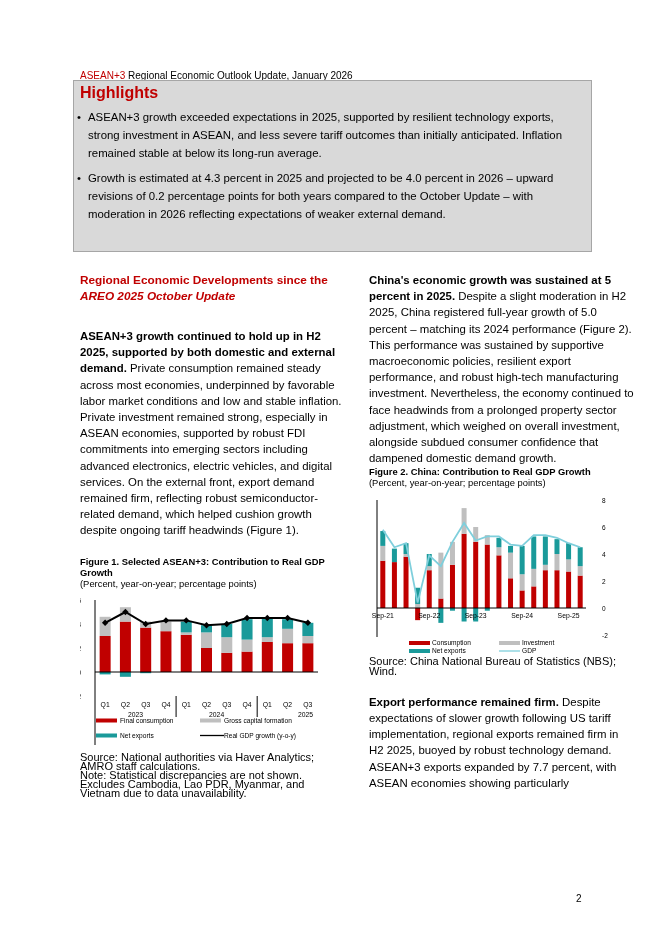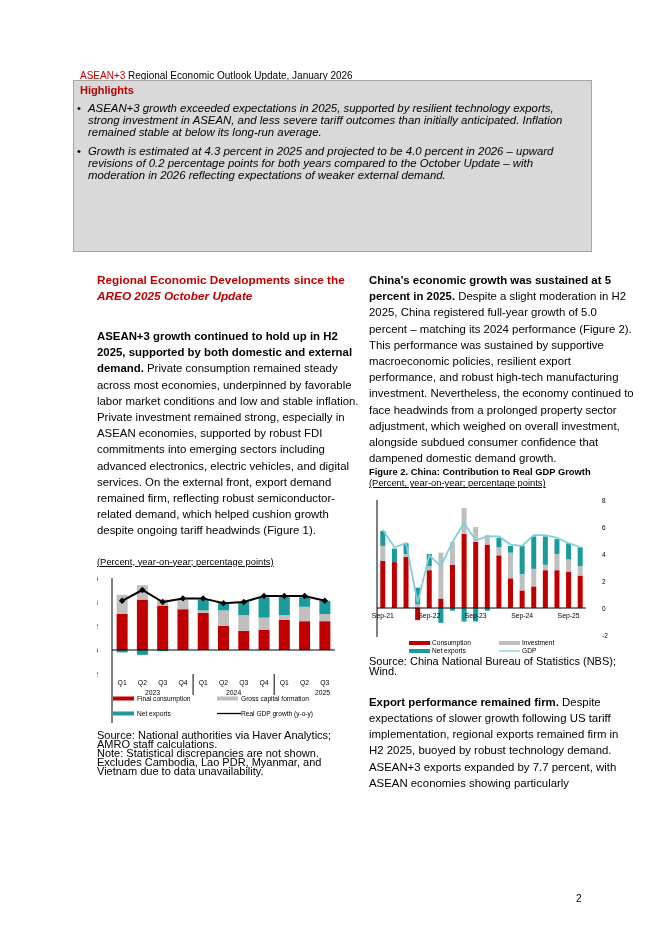--- a/index.html
+++ b/index.html
@@ -6,40 +6,40 @@
   html, body { width: 662px; height: 936px; background: #ffffff; overflow: hidden; }
   body { font-family: "Liberation Sans", sans-serif; color: #000; position: relative; }
 
   .running-header { position: absolute; left: 80px; top: 70px; font-size: 10px; color: #000; }
   .running-header .brand { color: #c00000; }
 
   .highlights {
     position: absolute; left: 73px; top: 80px; width: 519px; height: 172px;
     background: #d9d9d9; border: 1px solid #a6a6a6;
   }
-  .highlights h2 { font-size: 11px; font-weight: bold; color: #c00000; margin: 3px 0 0 6px; }
+  .highlights h2 { font-size: 16px; font-weight: bold; color: #c00000; margin: 3px 0 0 6px; }
   .highlights ul { list-style: none; margin-top: 6px; }
   .highlights li {
-    position: relative; font-size: 11.4px; font-style: italic; line-height: 12px;
+    position: relative; font-size: 11.4px; line-height: 18px;
     padding-left: 12px; margin-left: 2px; margin-bottom: 7px; padding-right: 16px;
   }
   .highlights li::before { content: "•"; position: absolute; left: 1px; top: 0; font-style: normal; }
 
   .col { position: absolute; top: 272px; width: 265px; font-size: 11.4px; line-height: 16.2px; }
-  .col-left { left: 97px; }
+  .col-left { left: 80px; }
   .col-right { left: 369px; }
 
   .section-title { color: #c00000; font-weight: bold; font-size: 11.8px; line-height: 16px; }
   .section-title i { font-style: italic; }
 
   .para { margin-top: 24px; }
   .para b { font-weight: bold; }
 
   .fig-title { font-size: 9.4px; font-weight: bold; line-height: 11px; }
-  .fig-sub { font-size: 9.4px; line-height: 12px; text-decoration: underline; }
+  .fig-sub { font-size: 9.4px; line-height: 12px; }
   .fig-notes { font-size: 11px; line-height: 9.2px; margin-top: 6px; }
 
   svg text { font-family: "Liberation Sans", sans-serif; }
 
   .page-number { position: absolute; left: 576px; top: 893px; font-size: 10px; }
 </style>
 </head>
 <body>
 
 <div class="running-header">
@@ -56,20 +56,21 @@
 
 <div class="col col-left">
   <div class="section-title">
     <span>Regional Economic Developments since the </span><i>AREO 2025 October Update</i>
   </div>
   <p class="para">
     <b>ASEAN+3 growth continued to hold up in H2 2025, supported by both domestic and external demand.</b><span> Private consumption remained steady across most economies, underpinned by favorable labor market conditions and low and stable inflation. Private investment remained strong, especially in ASEAN economies, supported by robust FDI commitments into emerging sectors including advanced electronics, electric vehicles, and digital services. On the external front, export demand remained firm, reflecting robust semiconductor-related demand, which helped cushion growth despite ongoing tariff headwinds (Figure 1).</span>
   </p>
 
   <div style="margin-top:17px; width:250px;">
+    <div class="fig-title">Figure 1. Selected ASEAN+3: Contribution to Real GDP Growth</div>
     <div class="fig-sub">(Percent, year-on-year; percentage points)</div>
     <svg id="fig1" width="250" height="155" style="display:block; margin-top:2px;">
         <text x="1" y="106.5" font-size="6.5" text-anchor="end" fill="#000">-2</text>
         <text x="1" y="82.5" font-size="6.5" text-anchor="end" fill="#000">0</text>
         <text x="1" y="58.5" font-size="6.5" text-anchor="end" fill="#000">2</text>
         <text x="1" y="34.5" font-size="6.5" text-anchor="end" fill="#000">4</text>
         <text x="1" y="10.5" font-size="6.5" text-anchor="end" fill="#000">6</text>
         <rect x="19.636363636363637" y="44" width="11" height="36" fill="#c00000"></rect>
         <rect x="19.636363636363637" y="24.80000000000001" width="11" height="19.19999999999999" fill="#bfbfbf"></rect>
         <rect x="19.636363636363637" y="80" width="11" height="2.4000000000000057" fill="#1a9a9a"></rect>

